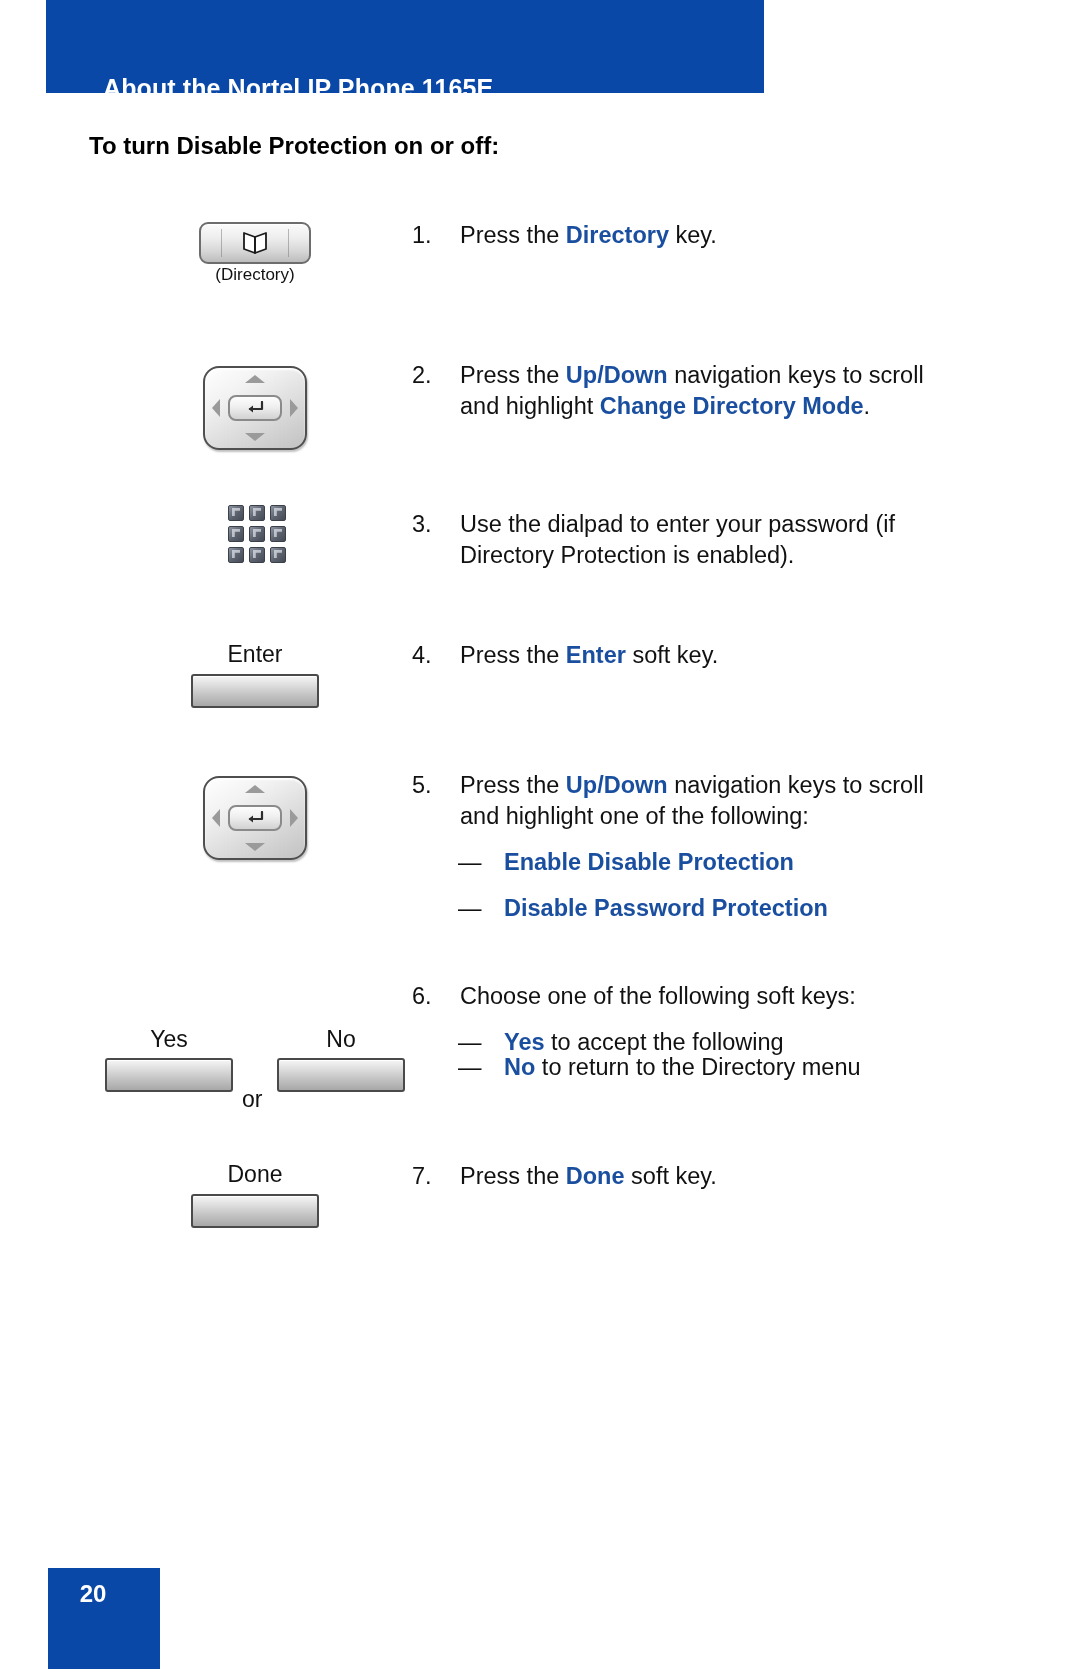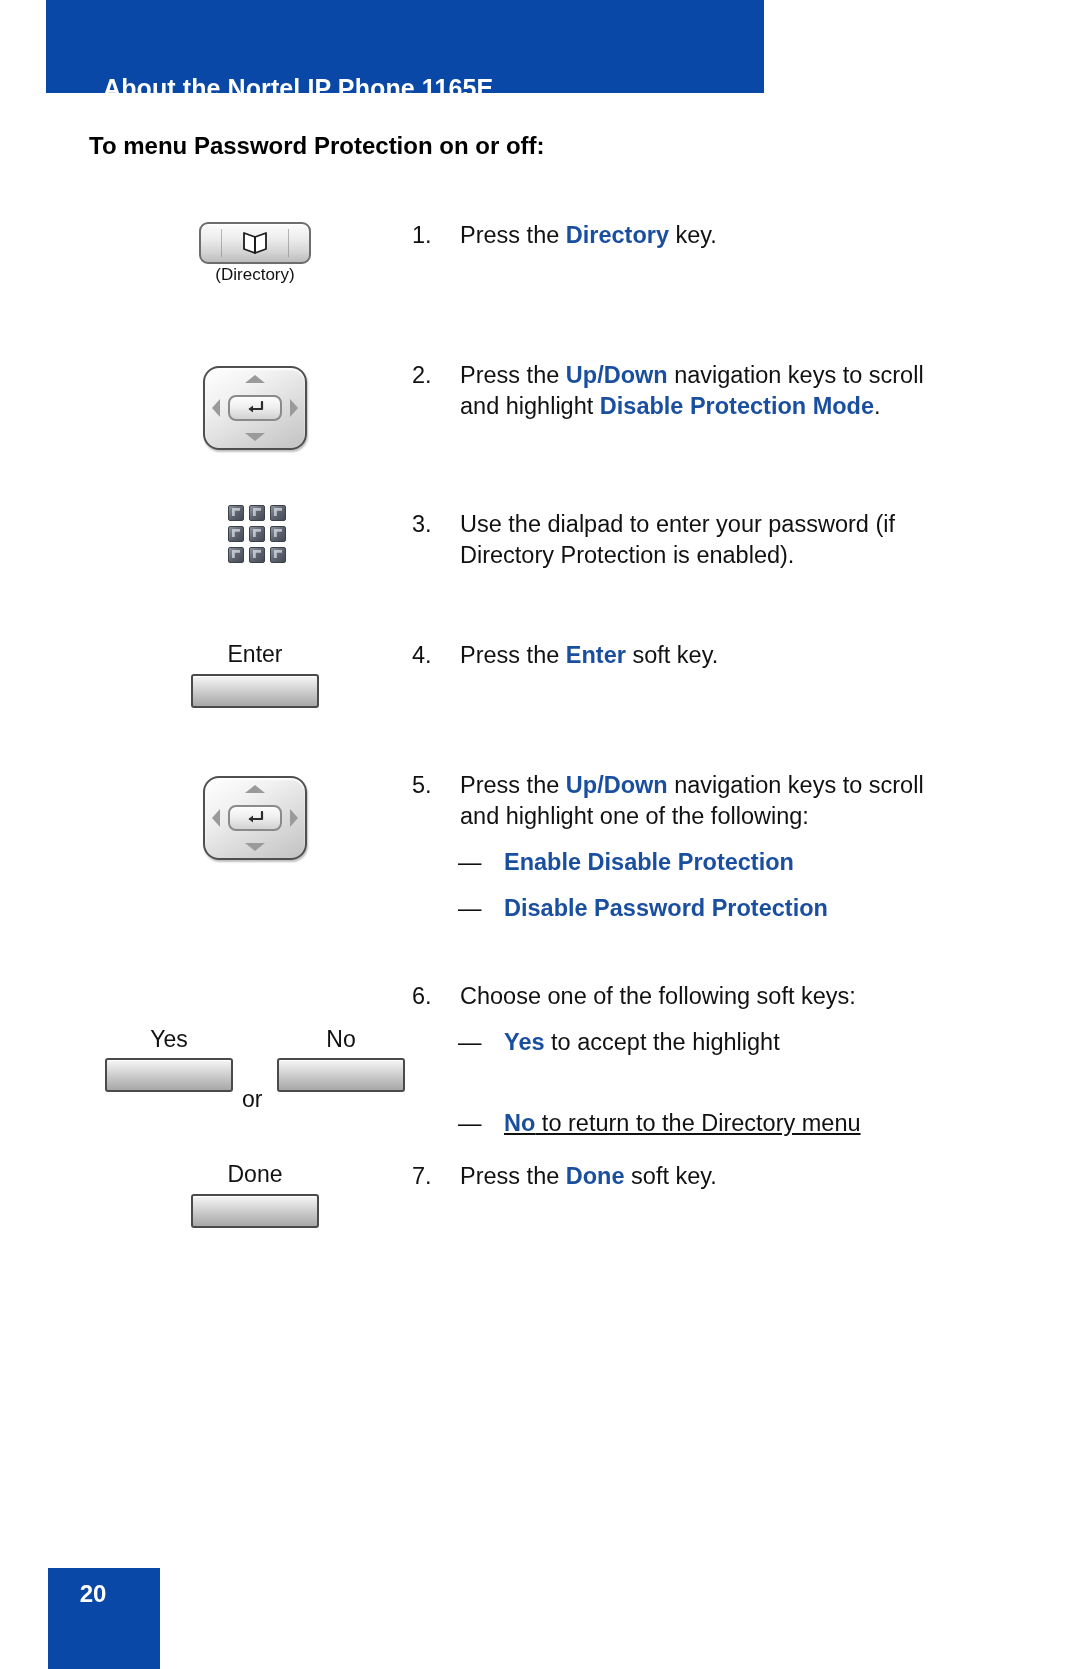--- a/index.html
+++ b/index.html
@@ -264,21 +264,21 @@
     font-weight: bold;
     color: #ffffff;
   }
 </style>
 </head>
 <body>
 
 <div class="header-bar"></div>
 <div class="header-title">About the Nortel IP Phone 1165E</div>
 
-<div class="section-heading">To menu Password Protection on or off:</div>
+<div class="section-heading">To turn Disable Protection on or off:</div>
 
 <div class="dir-key">
   <svg class="dir-book" viewBox="0 0 26 22" xmlns="http://www.w3.org/2000/svg">
     <path d="M13 5 L2 1 L2 17 L13 21 Z" fill="#ffffff" stroke="#1b1b1b" stroke-width="1.8" stroke-linejoin="round"></path>
     <path d="M13 5 L24 1 L24 17 L13 21 Z" fill="#ffffff" stroke="#1b1b1b" stroke-width="1.8" stroke-linejoin="round"></path>
     <path d="M13 5 L13 21" stroke="#1b1b1b" stroke-width="1.8"></path>
   </svg>
 </div>
 <div class="dir-caption">(Directory)</div>
 
@@ -334,21 +334,21 @@
 <div class="softkey-label" style="left:191px; top:1161px; width:128px;">Done</div>
 <div class="softkey" style="left:191px; top:1194px; width:128px;"></div>
 
 <div class="step" style="top:220px;">
   <span class="step-num">1.</span>
   <span class="step-body"><span>Press the </span><span class="hl">Directory</span><span> key.</span></span>
 </div>
 
 <div class="step" style="top:360px;">
   <span class="step-num">2.</span>
-  <span class="step-body"><span>Press the </span><span class="hl">Up</span><span class="hl">/</span><span class="hl">Down</span><span> navigation keys to scroll and highlight </span><span class="hl">Disable Protection Mode</span><span>.</span></span>
+  <span class="step-body"><span>Press the </span><span class="hl">Up</span><span class="hl">/</span><span class="hl">Down</span><span> navigation keys to scroll and highlight </span><span class="hl">Change Directory Mode</span><span>.</span></span>
 </div>
 
 <div class="step" style="top:509px;">
   <span class="step-num">3.</span>
   <span class="step-body"><span>Use the dialpad to enter your password (if Directory Protection is enabled).</span></span>
 </div>
 
 <div class="step" style="top:640px;">
   <span class="step-num">4.</span>
   <span class="step-body"><span>Press the </span><span class="hl">Enter</span><span> soft key.</span></span>
@@ -365,23 +365,23 @@
 <div class="sub-item" style="top:893px;">
   <span class="dash">—</span><span><span class="hl">Disable Password Protection</span></span>
 </div>
 
 <div class="step" style="top:981px;">
   <span class="step-num">6.</span>
   <span class="step-body"><span>Choose one of the following soft keys:</span></span>
 </div>
 
 <div class="sub-item" style="top:1027px;">
-  <span class="dash">—</span><span><span class="hl">Yes</span><span> to accept the highlight</span></span>
-</div>
-<div class="sub-item" style="top:1108px;text-decoration:underline;">
+  <span class="dash">—</span><span><span class="hl">Yes</span><span> to accept the following</span></span>
+</div>
+<div class="sub-item" style="top:1052px;">
   <span class="dash">—</span><span><span class="hl">No</span><span> to return to the Directory menu</span></span>
 </div>
 
 <div class="step" style="top:1161px;">
   <span class="step-num">7.</span>
   <span class="step-body"><span>Press the </span><span class="hl">Done</span><span> soft key.</span></span>
 </div>
 
 <div class="footer-box"></div>
 <div class="footer-page-num">20</div>

